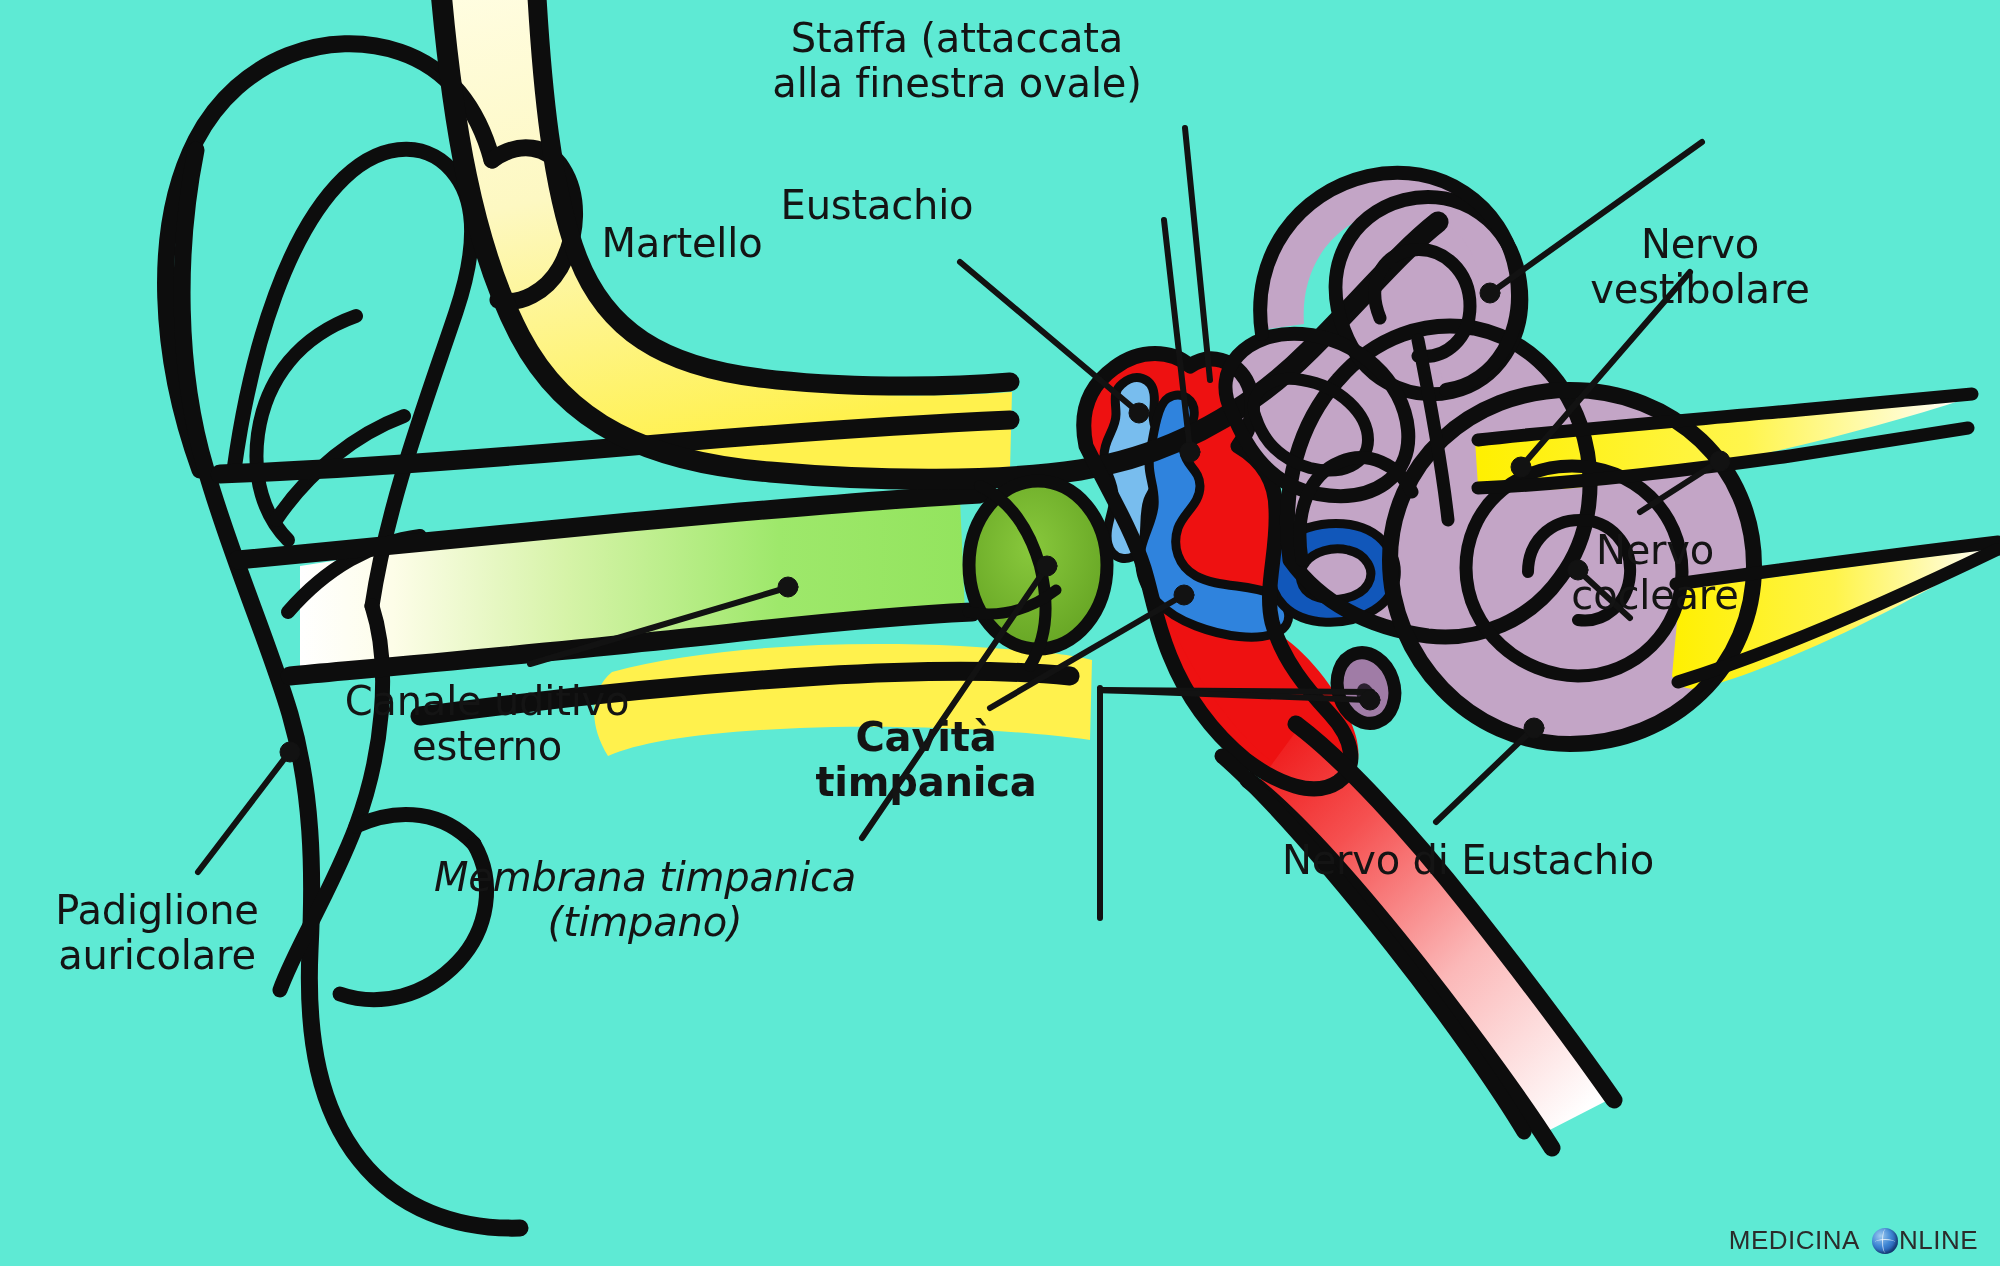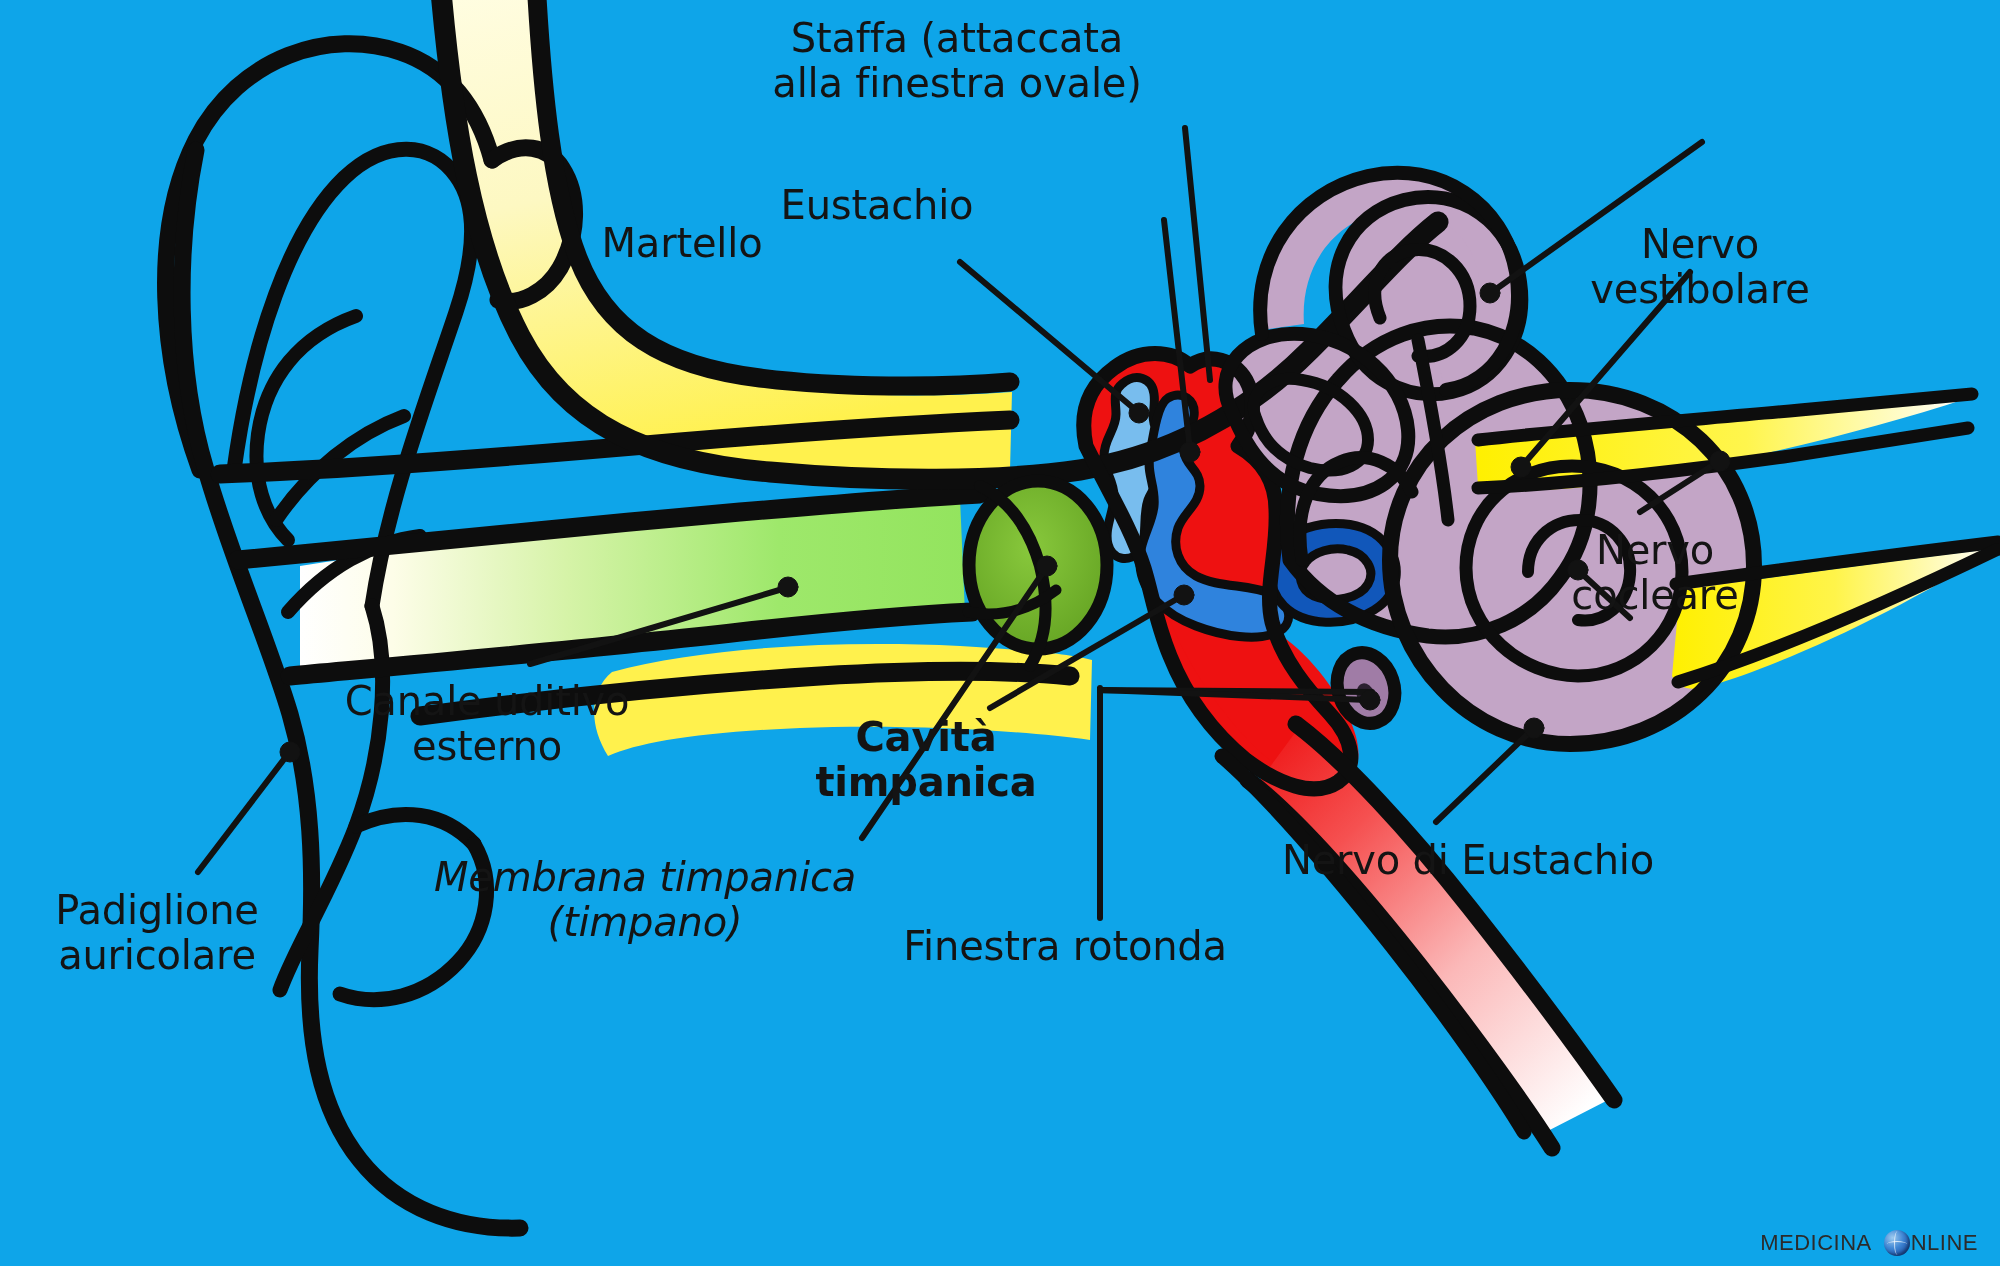--- a/index.html
+++ b/index.html
@@ -1,27 +1,27 @@
 <!DOCTYPE html>
 <html><head>
 <meta charset="utf-8">
 <style>
   html,body{margin:0;padding:0;background:#ffffff;}
   body{width:2000px;height:1266px;overflow:hidden;
        font-family:"DejaVu Sans","Liberation Sans",sans-serif;}
-  #stage{position:relative;width:2000px;height:1266px;background:#0ea5e9;}
+  #stage{position:relative;width:2000px;height:1266px;background:#5eead4;}
   svg#art{position:absolute;left:0;top:0;width:2000px;height:1266px;}
 
   .lbl{position:absolute;color:#141414;font-family:"DejaVu Sans",sans-serif;
        font-size:40px;line-height:1.12;white-space:pre;letter-spacing:-0.2px;}
   .lbl.c{text-align:center;}
 
   
   #wm{position:absolute;right:22px;bottom:10px;display:flex;align-items:center;
-      font-family:"Liberation Sans",sans-serif;font-size:22px;letter-spacing:.5px;
+      font-family:"Liberation Sans",sans-serif;font-size:26px;letter-spacing:.5px;
       color:#2b2b2b;font-weight:400;}
   #wm .globe{display:inline-block;width:26px;height:26px;border-radius:50%;
       margin:0 1px 0 12px;position:relative;
       background:radial-gradient(circle at 33% 30%,#9ecbf0 0%,#3f86d4 42%,#1c50a5 78%,#123874 100%);
       box-shadow:inset -2px -2px 3px rgba(0,0,0,.35);overflow:hidden;}
   #wm .globe::before{content:"";position:absolute;left:3px;top:11px;width:20px;height:5px;
       border-top:1.4px solid rgba(255,255,255,.75);border-radius:50%;}
   #wm .globe::after{content:"";position:absolute;left:10px;top:1px;width:6px;height:24px;
       border-left:1.4px solid rgba(255,255,255,.7);border-radius:50%;}
 </style>
@@ -279,21 +279,20 @@
 cocleare</div>
 <div class="lbl c" style="left:247px;top:679px;width:480px;">Canale uditivo
 esterno</div>
 <div class="lbl c" style="left:736px;top:715px;width:380px;font-weight:bold;">Cavità
 timpanica</div>
 <div class="lbl c" style="left:1118px;top:838px;width:700px;">Nervo di Eustachio</div>
 <div class="lbl c" style="left:325px;top:855px;width:640px;font-style:italic;">Membrana timpanica
 (timpano)</div>
 <div class="lbl c" style="left:-43px;top:888px;width:400px;">Padiglione
 auricolare</div>
-<div class="lbl c" style="left:815px;top:924px;width:500px;">Finestra rotonda</div>
 
 <div id="wm">
   <span>MEDICINA</span>
   <span class="globe"></span>
   <span>NLINE</span>
 </div>
 
 </div>
 
 </body></html>

